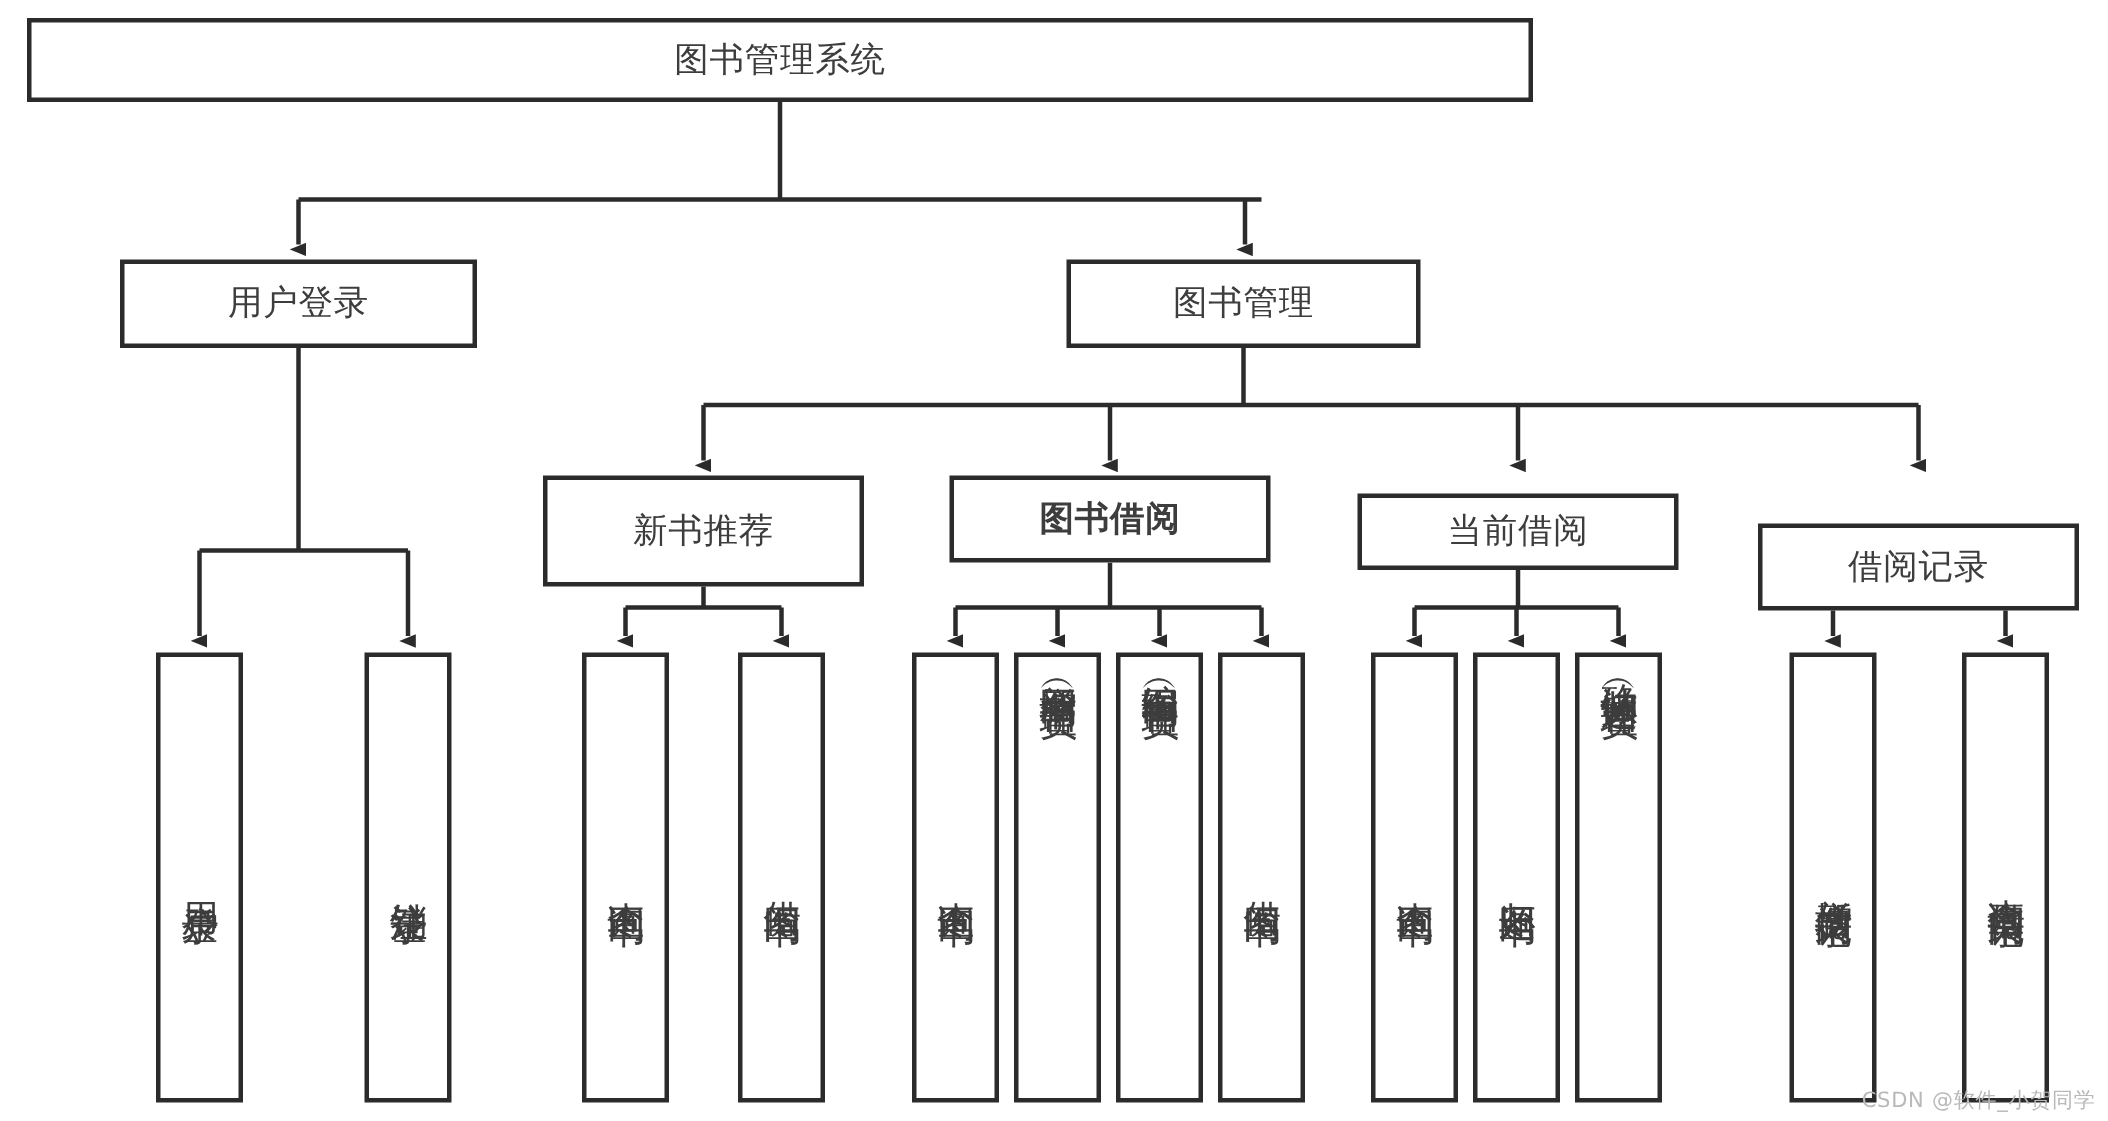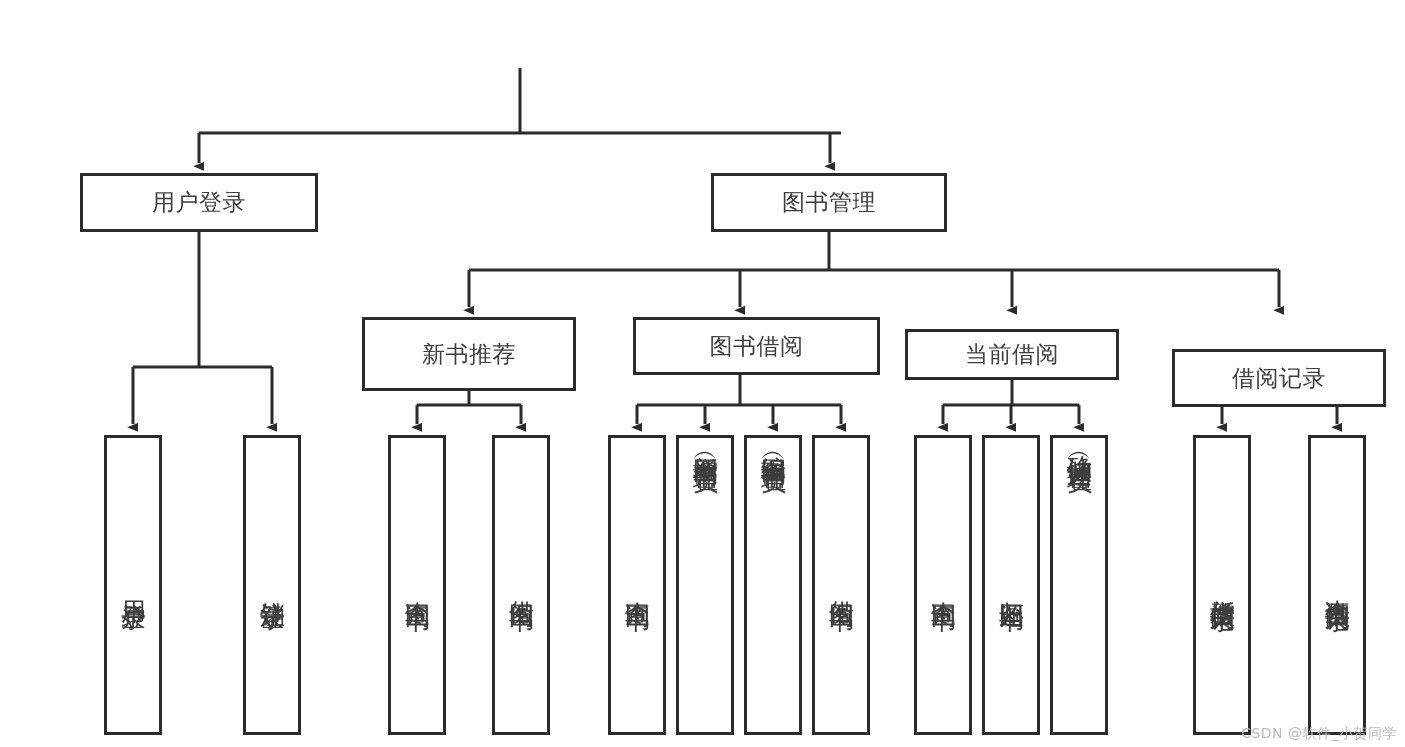--- a/index.html
+++ b/index.html
@@ -125,32 +125,35 @@
       <path d="M1011,405 L1011,424" marker-end="url(#arrow)"></path>
       <path d="M1079,405 L1079,424" marker-end="url(#arrow)"></path>
 
       <path d="M1279,375 L1279,405"></path>
       <path d="M1222,405 L1337,405"></path>
       <path d="M1222,405 L1222,424" marker-end="url(#arrow)"></path>
       <path d="M1337,405 L1337,424" marker-end="url(#arrow)"></path>
     </g>
   </svg>
 
+  <div class="node" style="left:18px; top:12px; width:1004px; height:56px;">
+    <span class="node-label">图书管理系统</span>
+  </div>
 
   <div class="node" style="left:80px; top:173px; width:238px; height:59px;">
     <span class="node-label">用户登录</span>
   </div>
   <div class="node" style="left:711px; top:173px; width:236px; height:59px;text-align:center;">
     <span class="node-label">图书管理</span>
   </div>
 
   <div class="node" style="left:362px; top:317px; width:214px; height:74px;">
     <span class="node-label">新书推荐</span>
   </div>
-  <div class="node" style="left:633px; top:317px; width:247px; height:58px;">
+  <div class="node" style="left:633px; top:317px; width:214px; height:58px;font-weight:bold;">
     <span class="node-label">图书借阅</span>
   </div>
   <div class="node" style="left:905px; top:329px; width:214px; height:51px;">
     <span class="node-label">当前借阅</span>
   </div>
   <div class="node" style="left:1172px; top:317px; width:214px; height:58px;margin-top:32px;">
     <span class="node-label">借阅记录</span>
   </div>
 
   <div class="node leaf leaf-mid" style="left:104px; top:435px; width:58px; height:300px;">

